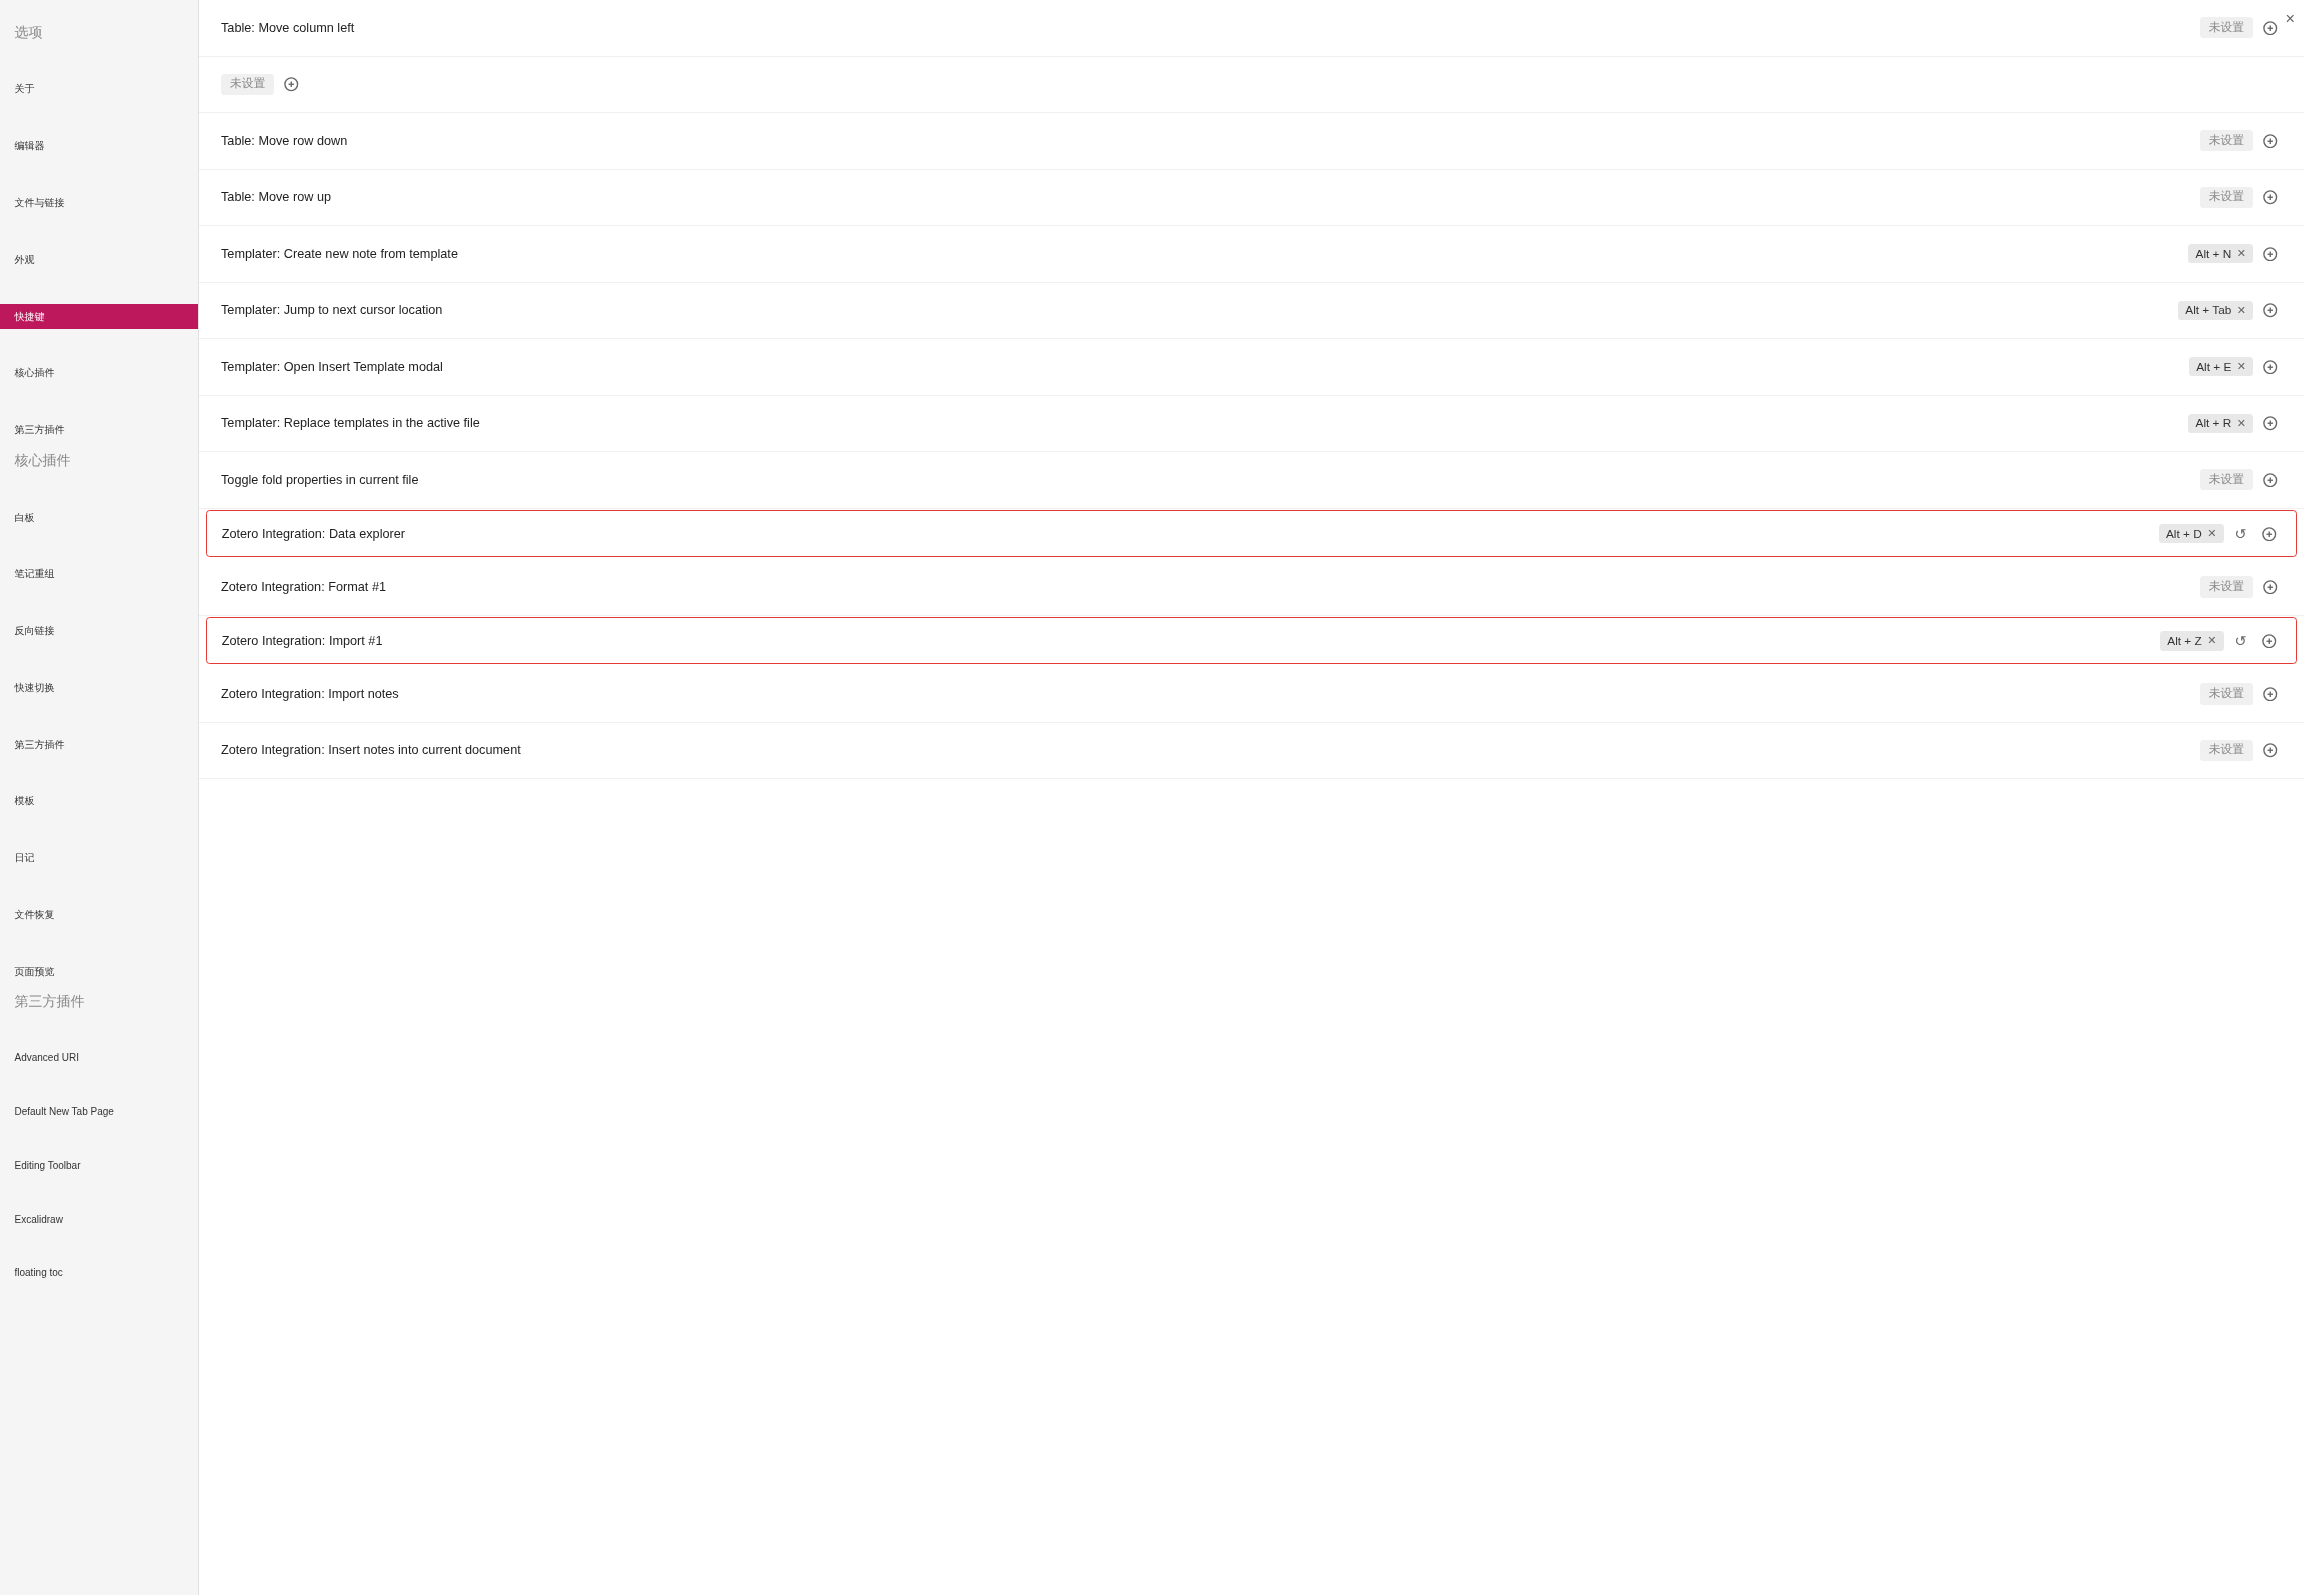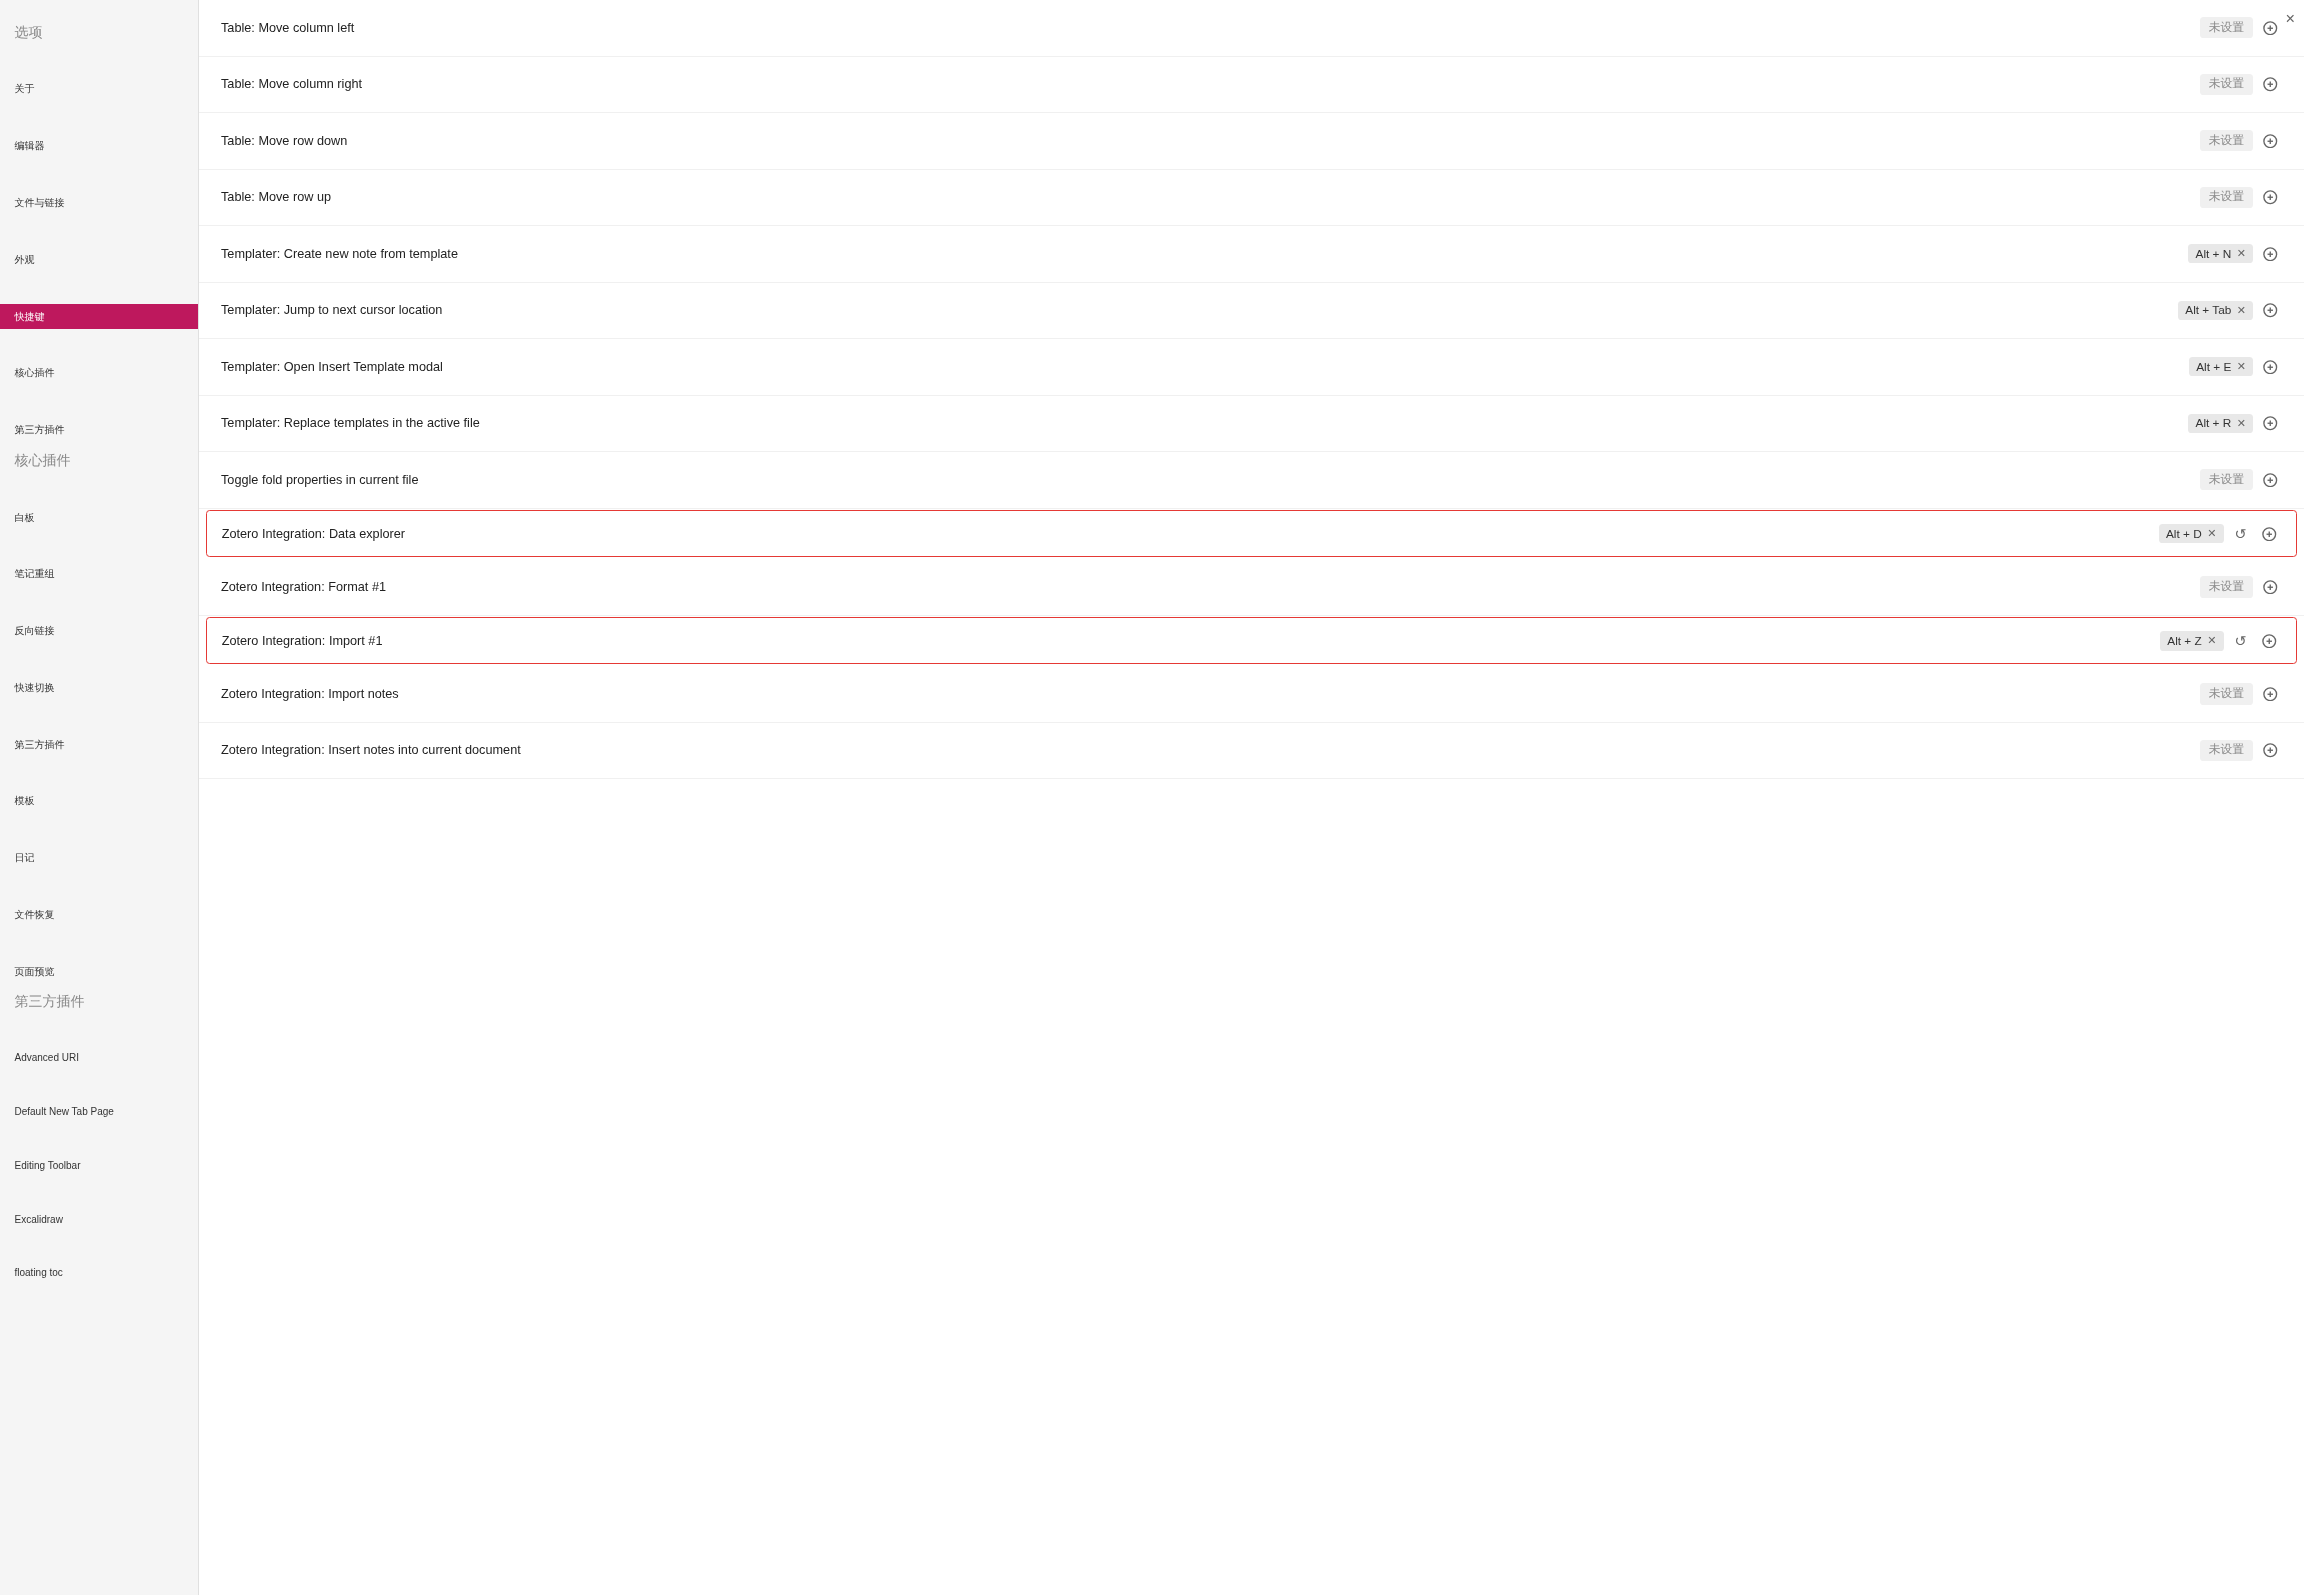--- a/index.html
+++ b/index.html
@@ -172,21 +172,20 @@
             <button class="icon-btn" title="Add shortcut">
               <svg width="14.5" height="14.5" viewBox="0 0 16 16" fill="none">
                 <circle cx="8" cy="8" r="7" stroke="#666" stroke-width="1.5"></circle>
                 <line x1="8" y1="5" x2="8" y2="11" stroke="#666" stroke-width="1.5"></line>
                 <line x1="5" y1="8" x2="11" y2="8" stroke="#666" stroke-width="1.5"></line>
               </svg>
             </button>
           </div>
         </div>
         <div class="hotkey-row">
-          <span class="hotkey-name">Table: Move column right</span>
           <div class="hotkey-controls">
             <span class="unset-badge">未设置</span>
             <button class="icon-btn" title="Add shortcut">
               <svg width="14.5" height="14.5" viewBox="0 0 16 16" fill="none">
                 <circle cx="8" cy="8" r="7" stroke="#666" stroke-width="1.5"></circle>
                 <line x1="8" y1="5" x2="8" y2="11" stroke="#666" stroke-width="1.5"></line>
                 <line x1="5" y1="8" x2="11" y2="8" stroke="#666" stroke-width="1.5"></line>
               </svg>
             </button>
           </div>

